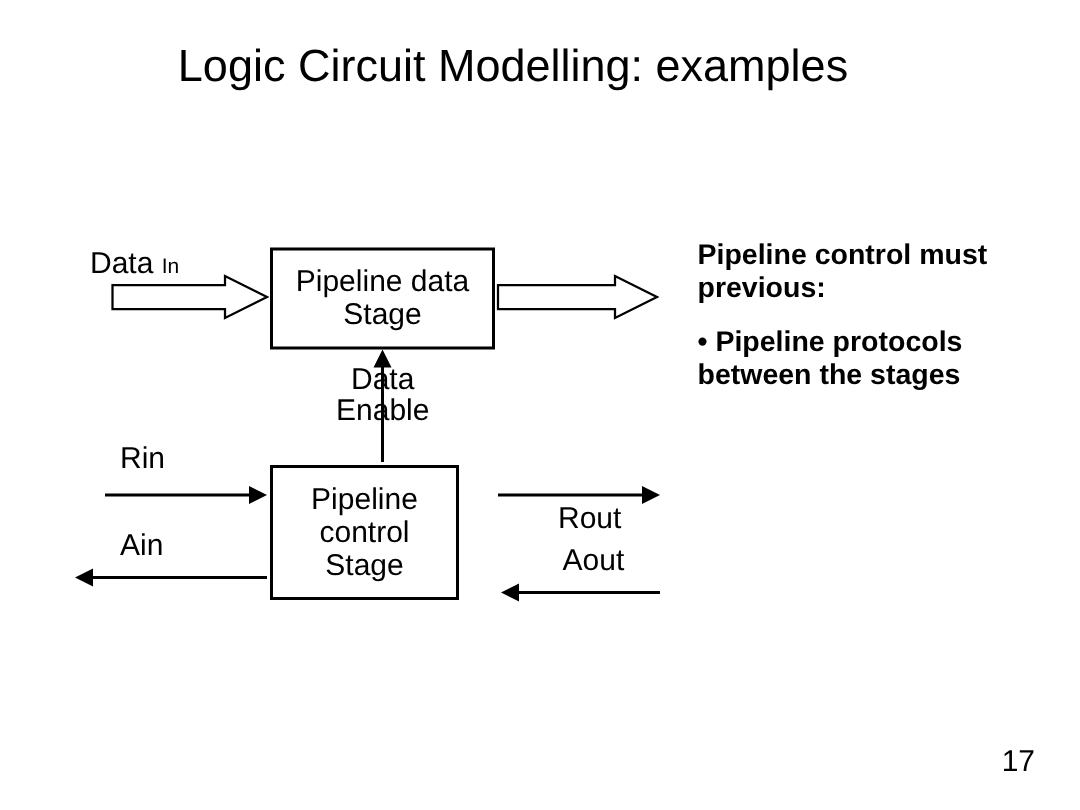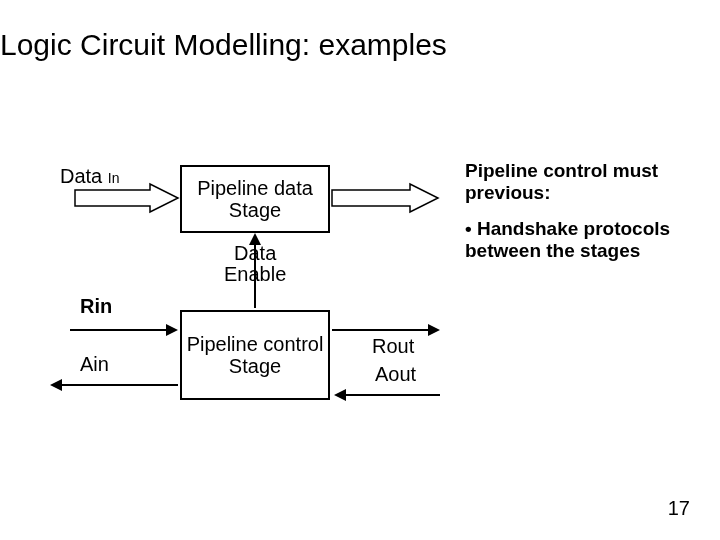--- a/index.html
+++ b/index.html
@@ -15,20 +15,21 @@
   .slide {
     position: relative;
     width: 720px;
     height: 540px;
   }
   .title {
     position: absolute;
     top: 28px;
     left: 0;
     width: 684px;
+    text-align: center;
     font-size: 30px;
   }
   .box {
     position: absolute;
     border: 2px solid #000;
     box-sizing: border-box;
     text-align: center;
     display: flex;
     flex-direction: column;
     align-items: center;
@@ -84,47 +85,47 @@
 
 <div class="slide">
 
   <div class="title">Logic Circuit Modelling: examples</div>
 
   <div class="box" style="left:180px; top:165px; width:150px; height:68px;">
     <span>Pipeline data</span>
     <span>Stage</span>
   </div>
 
-  <div class="box" style="left:180px; top:310px; width:150px; height:90px;">
+  <div class="box" style="left:180px; top:310px; width:126px; height:90px;">
     <span>Pipeline control</span>
     <span>Stage</span>
   </div>
 
   <div class="label" style="left:60px; top:165px;">
     <span>Data</span>
     <span class="sub">In</span>
   </div>
 
 
   <div class="label" style="left:224px; top:243px; text-align:center; line-height:1.05;">
     <div>Data</div>
     <div>Enable</div>
   </div>
 
-  <div class="label" style="left:80px; top:295px;font-weight:bold;">Rin</div>
+  <div class="label" style="left:80px; top:295px;">Rin</div>
 
   <div class="label" style="left:372px; top:295px;margin-top:40px;">Rout</div>
 
   <div class="label" style="left:80px; top:353px;">Ain</div>
 
   <div class="label" style="left:375px; top:363px;">Aout</div>
 
   <div class="bullets">
     <p class="bold">Pipeline control must previous:</p>
-    <p class="bold">• Handshake protocols between the stages</p>
+    <p class="bold">• Pipeline protocols between the stages</p>
   </div>
 
   <div class="footer-right">17</div>
 
   <svg class="arrows">
 
     <g>
       <polygon points="75,190 150,190 150,184 178,198 150,212 150,206 75,206" fill="#fff" stroke="#000" stroke-width="1.5"></polygon>
     </g>
 

